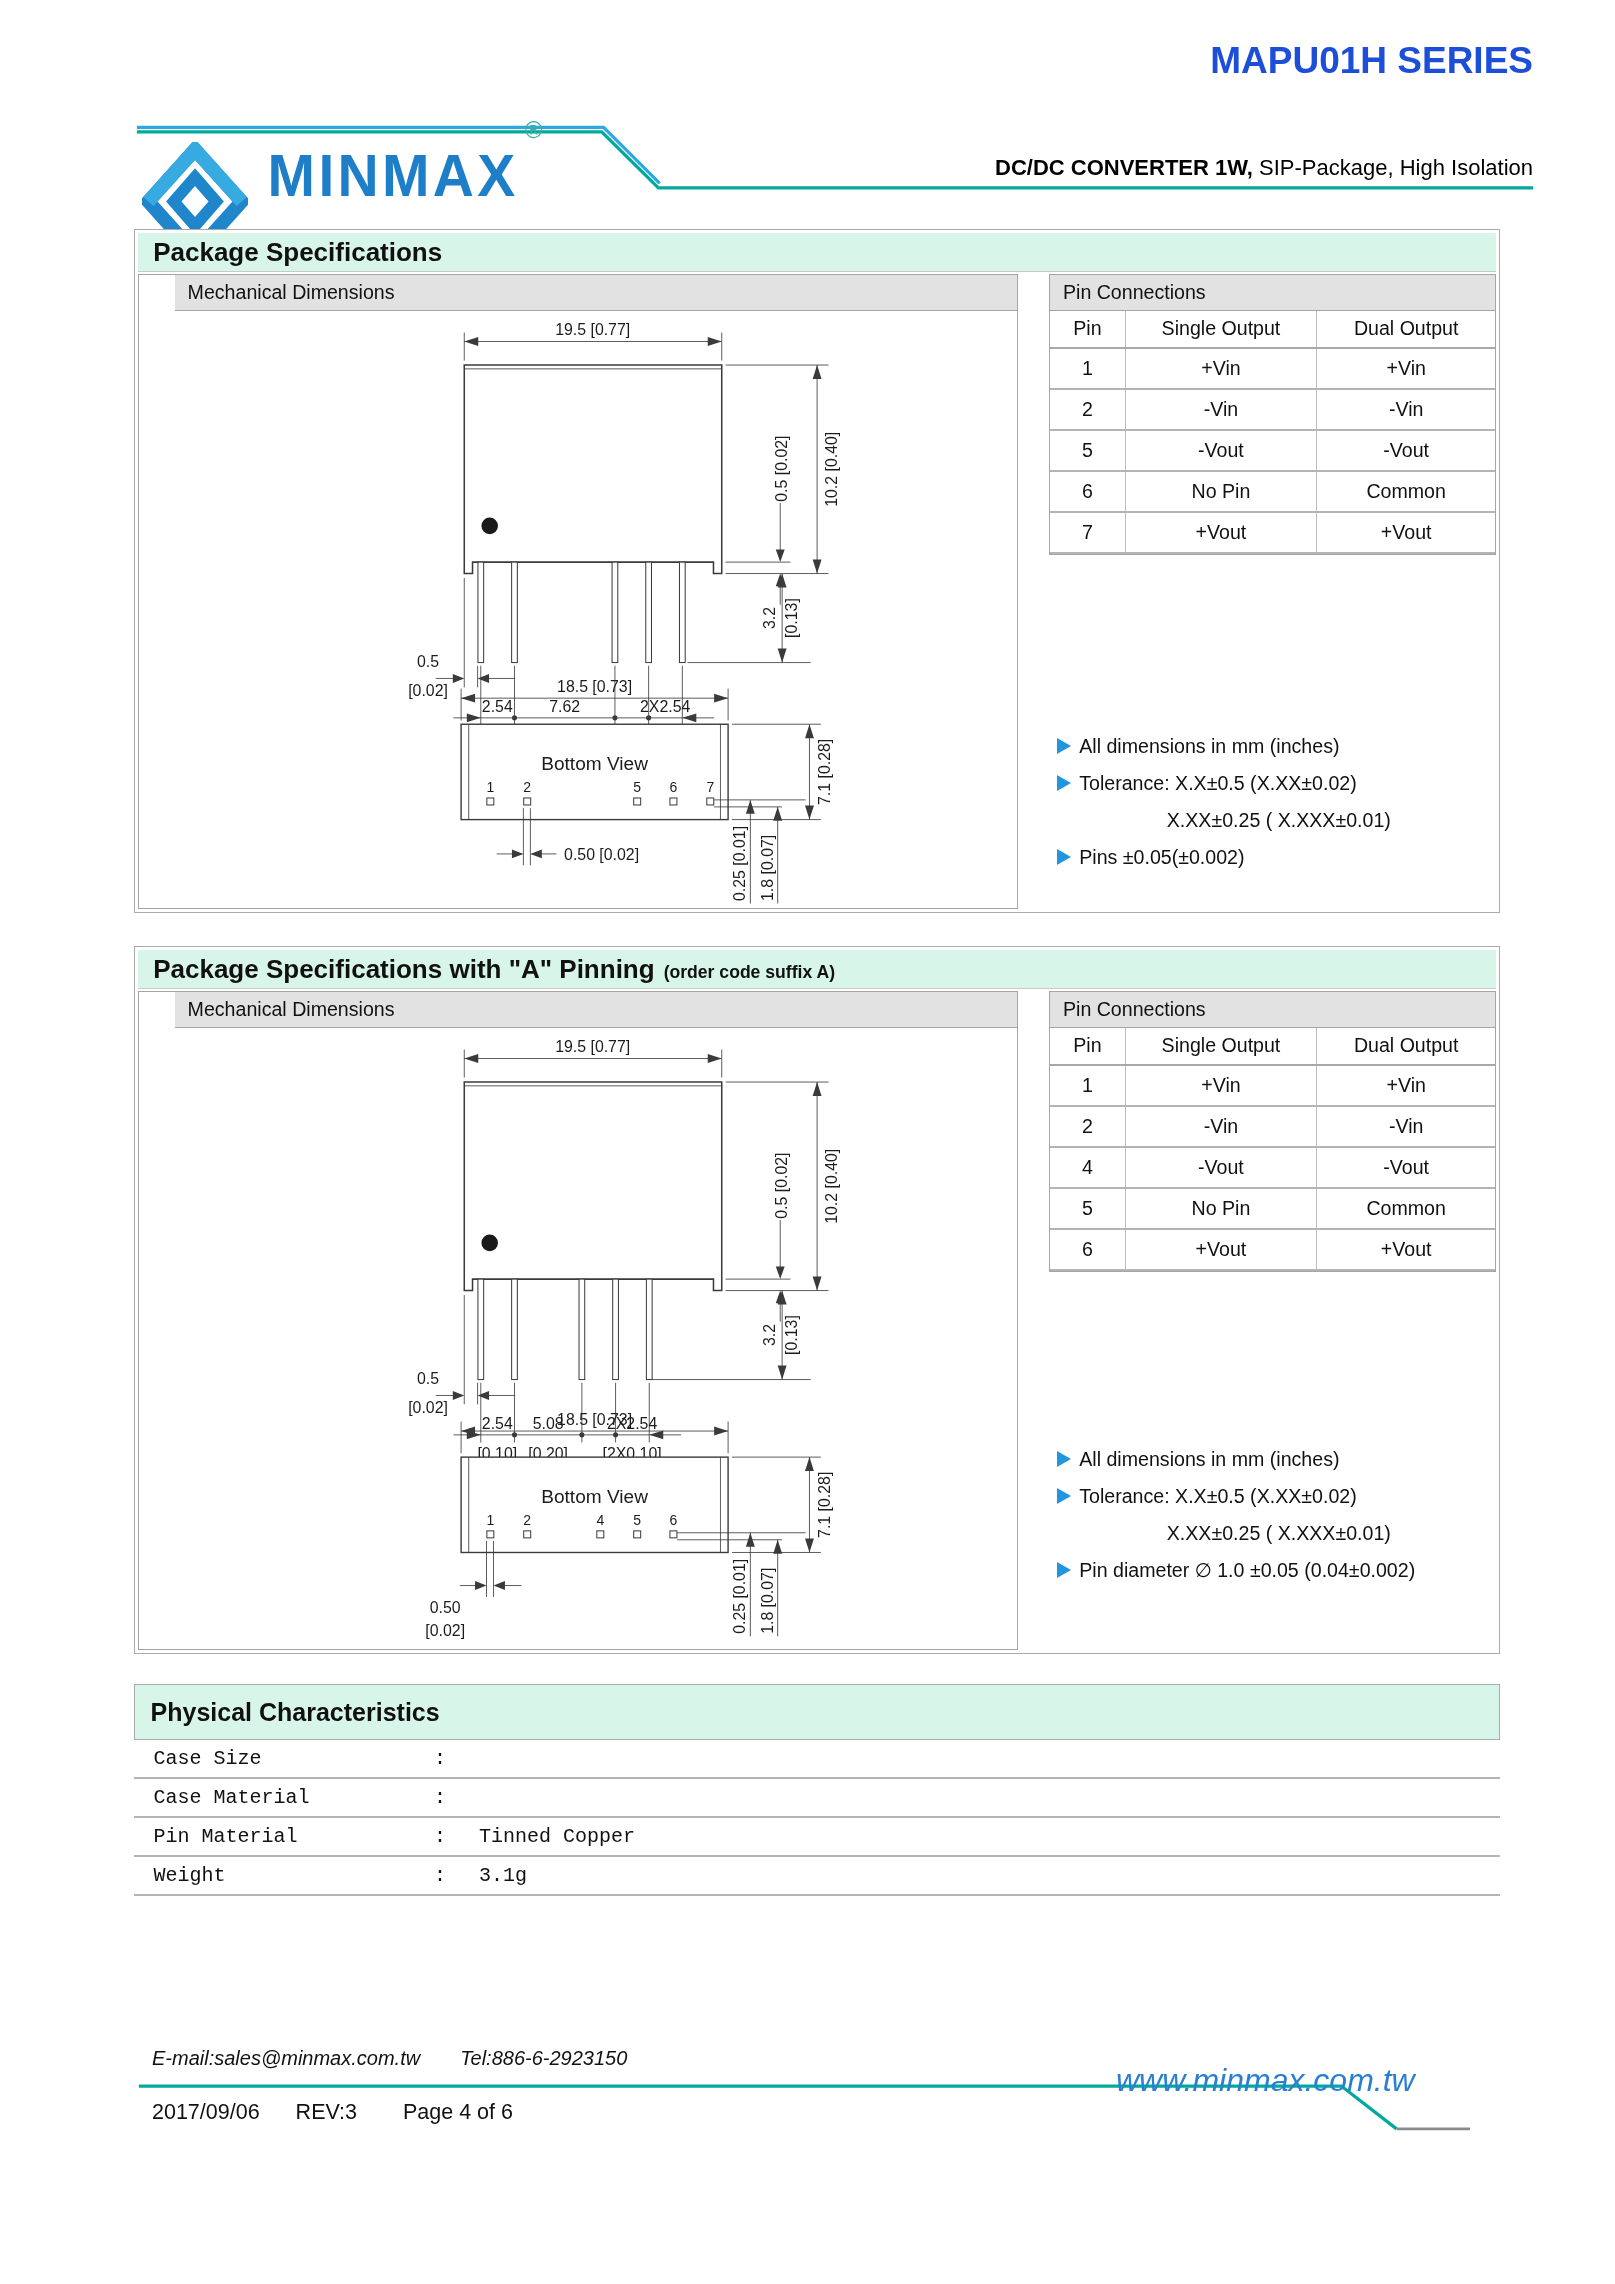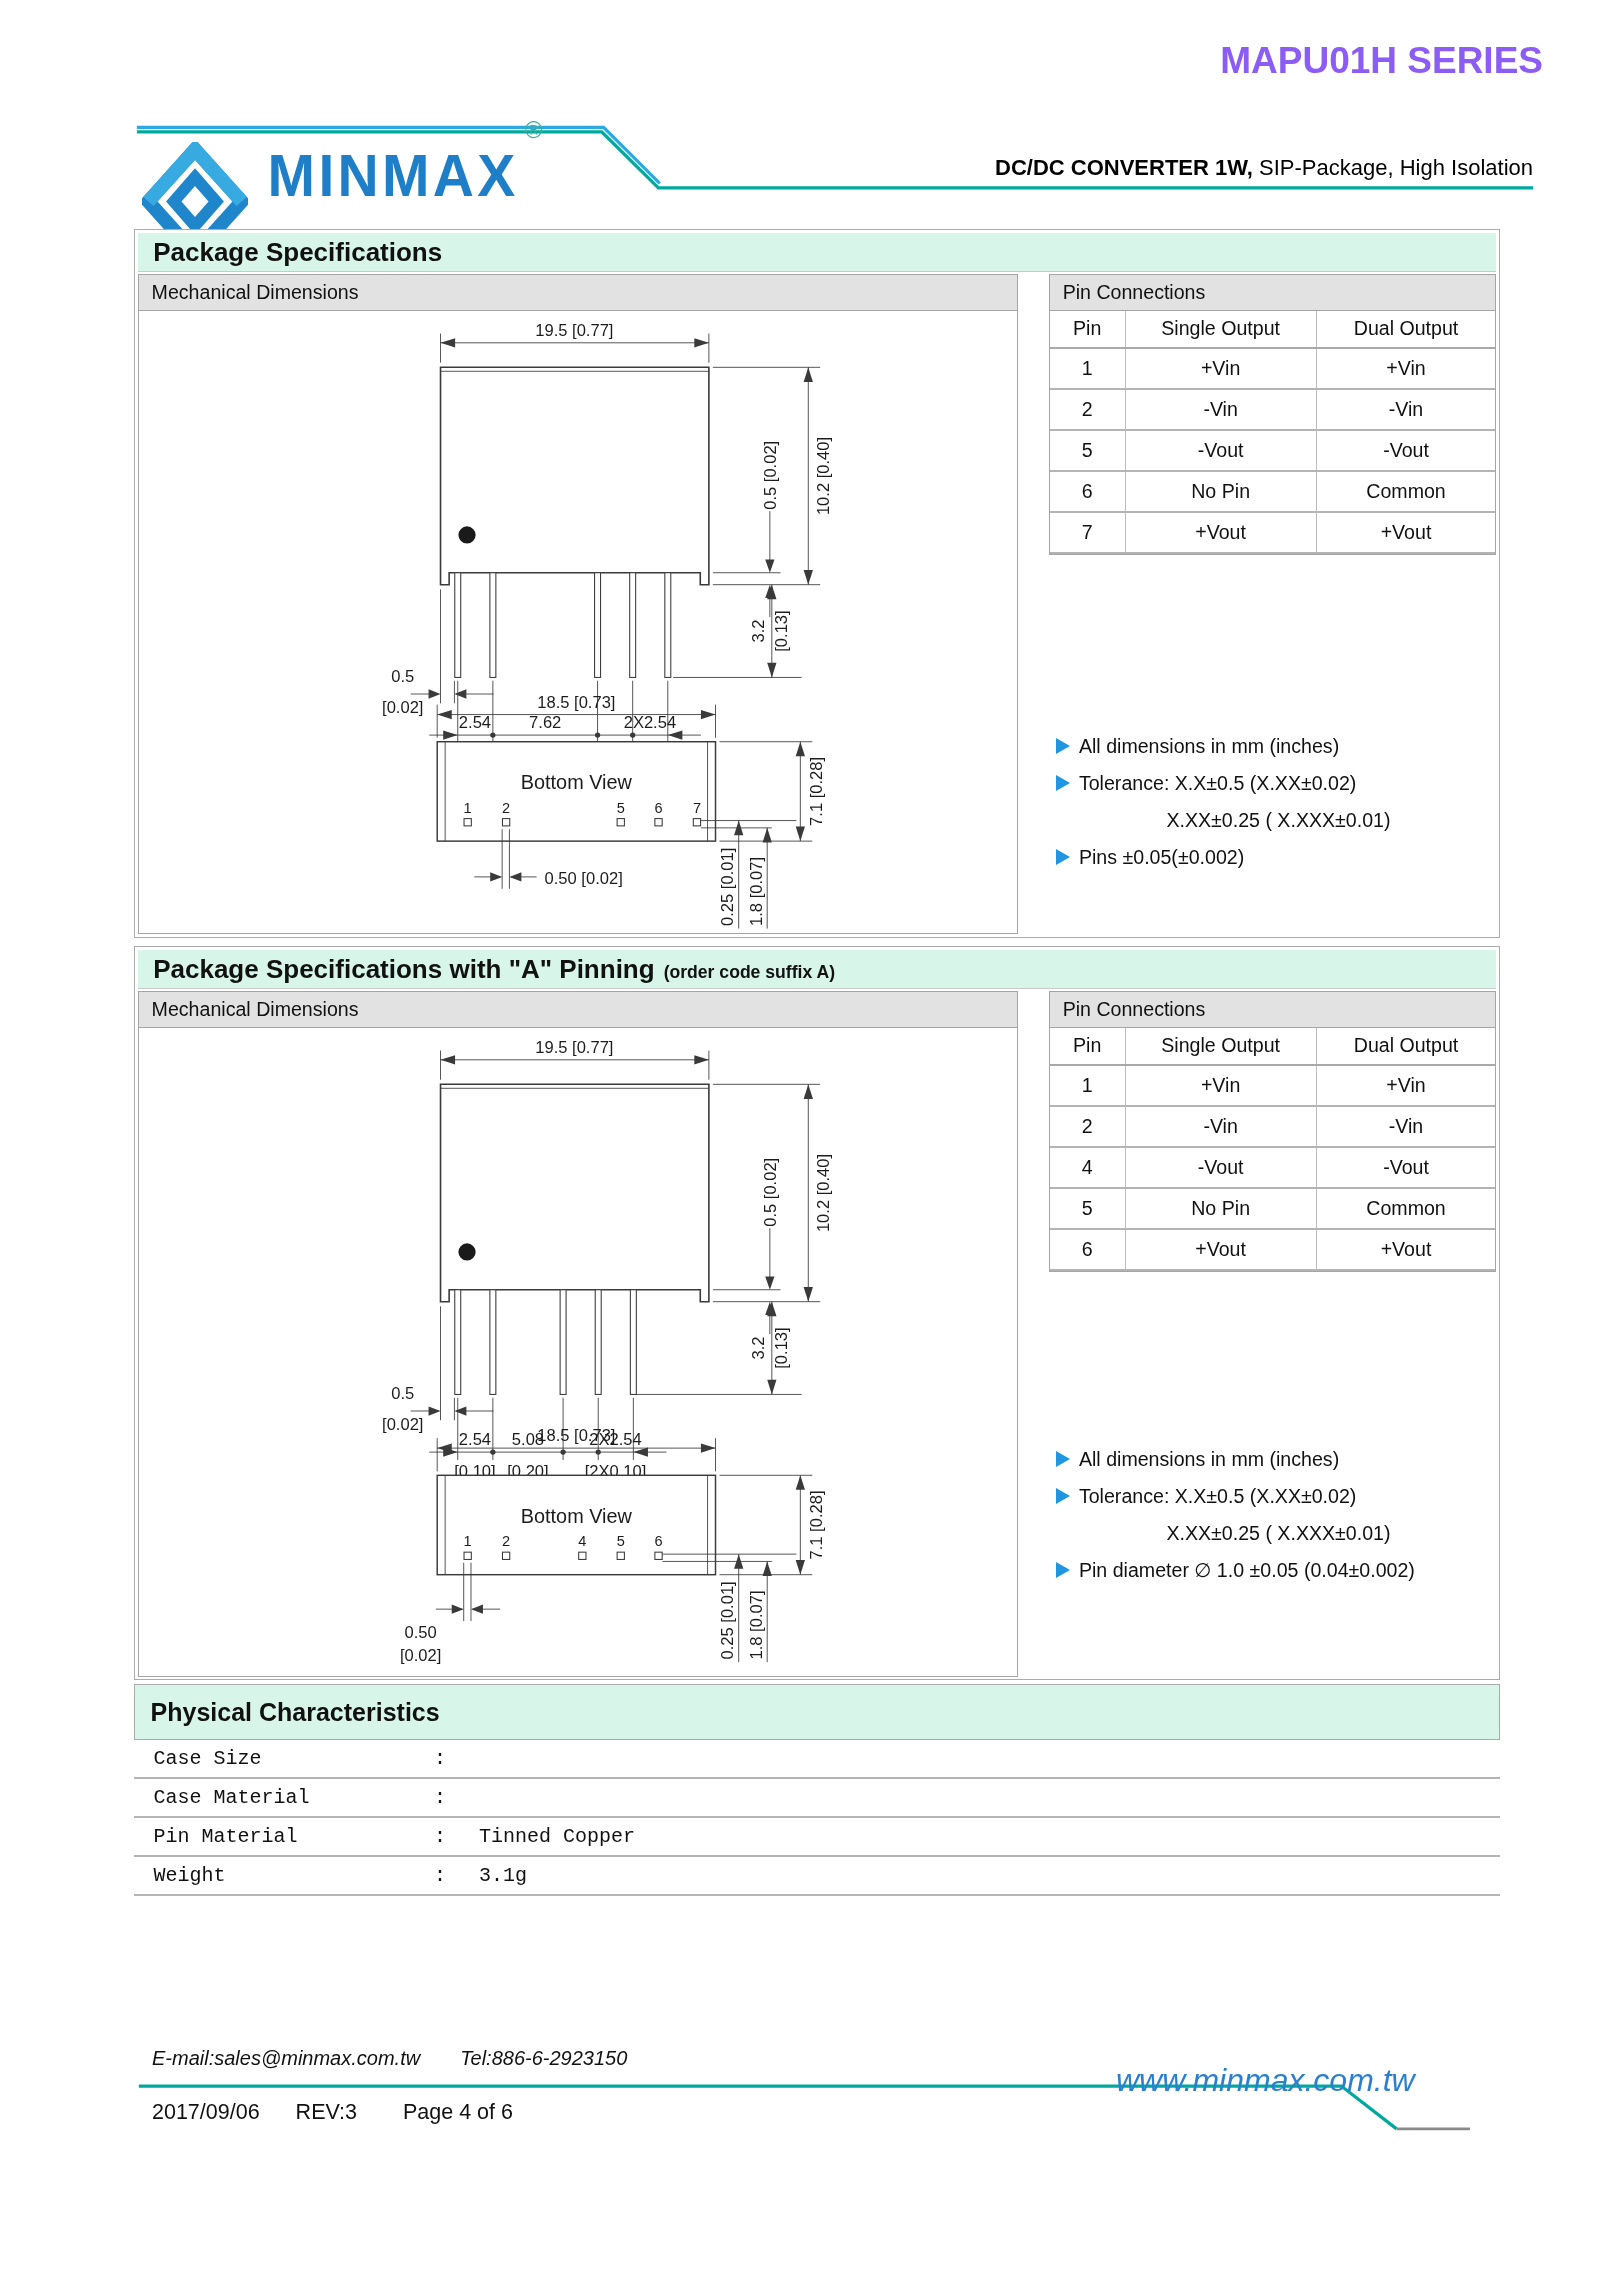--- a/index.html
+++ b/index.html
@@ -5,35 +5,35 @@
   html,body{margin:0;padding:0;background:#e8e8e8;}
   .page{position:relative;width:1616px;height:2284px;background:#ffffff;overflow:hidden;
         font-family:"Liberation Sans",sans-serif;color:#111;}
   
   .hdr-lines{position:absolute;left:0;top:0;width:1616px;height:222px;}
   .logo{position:absolute;left:142px;top:142px;display:flex;align-items:flex-start;}
   .logo-text{font-size:57px;font-weight:800;color:#1e7fc8;letter-spacing:3.3px;margin-left:19.6px;
              transform:scaleY(1.04);}
   .logo-reg{font-size:23.5px;font-weight:400;color:#3fae9b;vertical-align:super;margin-left:6.5px;
             position:relative;top:-25px;}
-  .series-title{position:absolute;right:73px;top:40px;font-size:37px;font-weight:700;color:#8b5cf6;}
+  .series-title{position:absolute;right:83px;top:40px;font-size:37px;font-weight:700;color:#1d4ed8;}
   .subtitle{position:absolute;right:83px;top:155px;font-size:22px;color:#000;}
   .subtitle b{font-weight:700;}
   
   .section{position:absolute;left:134px;width:1366px;border:1.3px solid #ababab;background:#fff;
            padding:2.6px 2.6px 2.6px 2.6px;box-sizing:border-box;}
   .sec-title-band{height:38px;background:#d8f5ea;display:flex;align-items:baseline;
                   padding-left:15.6px;border-bottom:0.7px solid #c9c9c9;}
   .sec-title-band .t-main{font-size:26px;font-weight:700;line-height:38px;}
   .sec-title-band .t-suffix{font-size:17.6px;font-weight:700;margin-left:9px;}
   .sec-body{display:flex;align-items:flex-start;margin-top:2px;}
   .panel{border:1.3px solid #a5a5a5;background:#fff;box-sizing:border-box;}
   .panel-band{height:35px;background:#e2e2e2;border-bottom:1.3px solid #a5a5a5;font-size:19.6px;
               line-height:35px;padding-left:13px;color:#111;}
-  .mech-panel{width:904px;}
+  .mech-panel{width:904px;padding-left:36px;}
   .right-col{margin-left:31px;width:460px;}
   
   table.pin{width:100%;border-collapse:collapse;}
   table.pin th{font-size:19.6px;font-weight:400;height:34px;text-align:center;
                border-bottom:2px double #a9a9a9;}
   table.pin td{font-size:19.6px;height:37px;text-align:center;border-bottom:2px double #b4b4b4;}
   table.pin td:nth-child(1),table.pin th:nth-child(1){width:73px;border-right:0.7px solid #bdbdbd;}
   table.pin td:nth-child(2),table.pin th:nth-child(2){width:188px;border-right:0.7px solid #bdbdbd;}
   
   .notes{padding-left:7.8px;}

